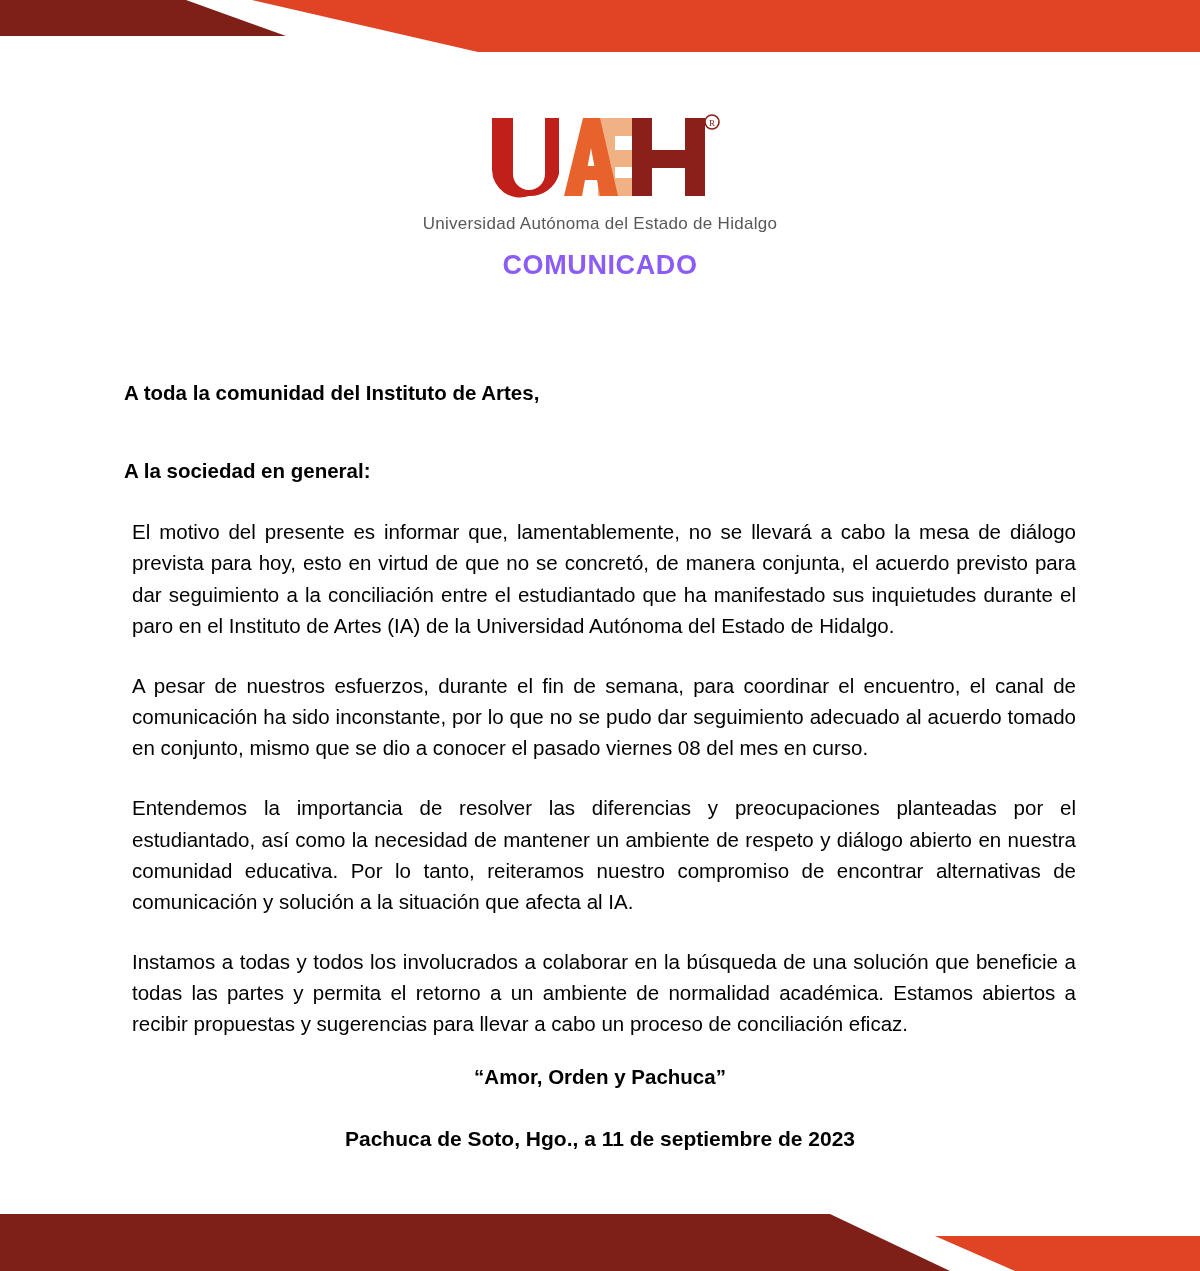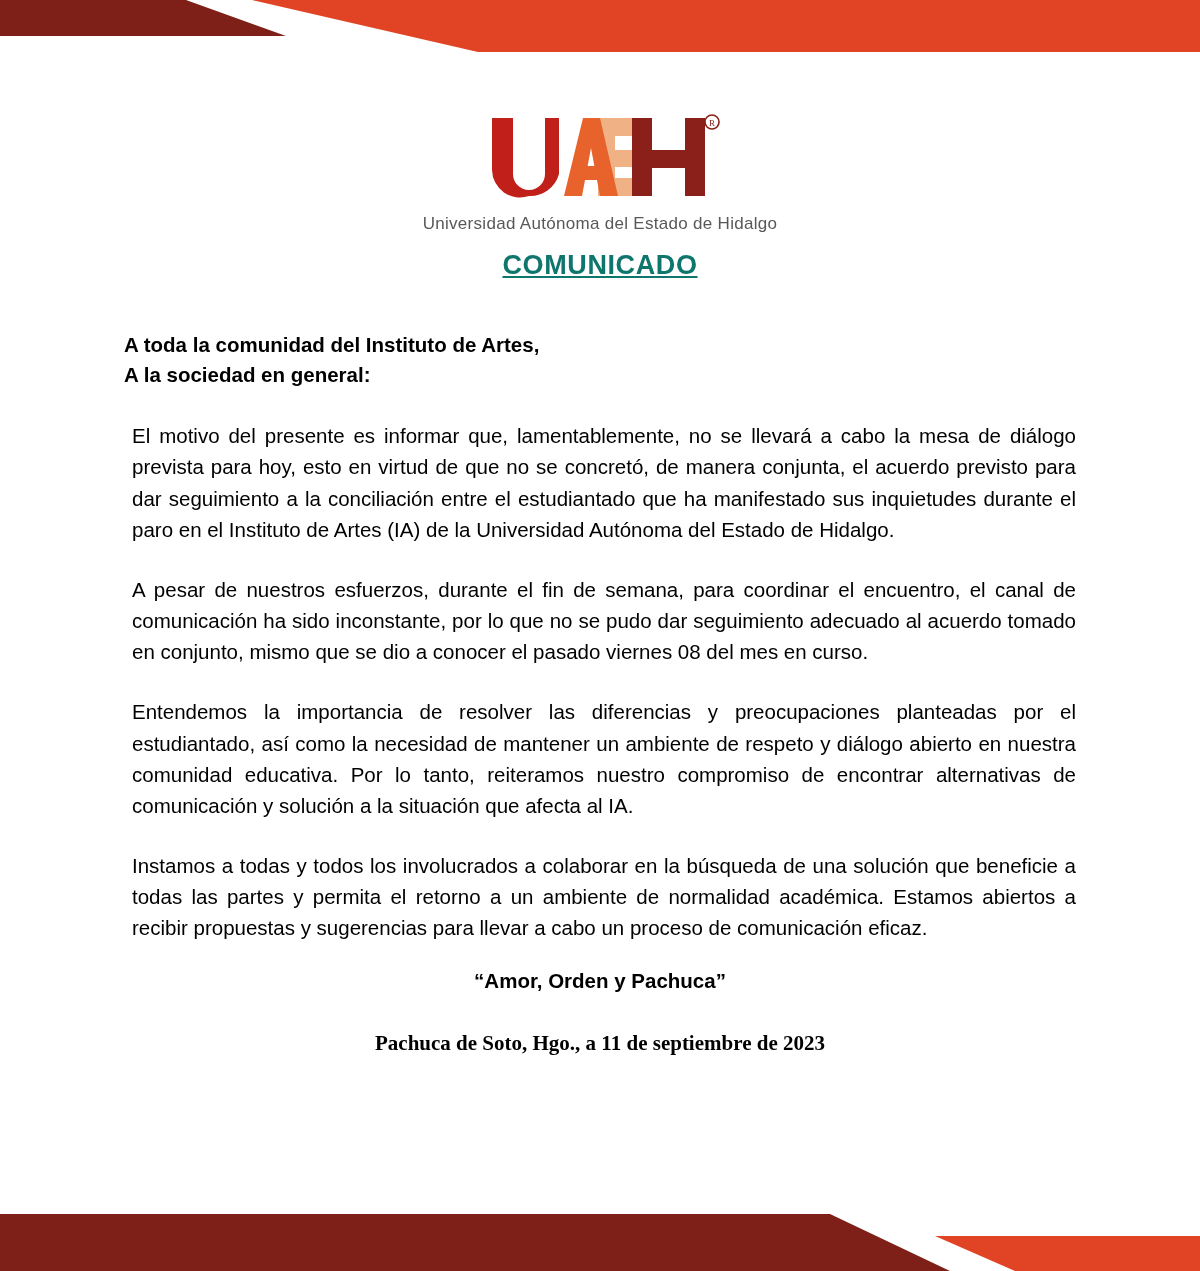--- a/index.html
+++ b/index.html
@@ -65,39 +65,39 @@
   
   .doc-title {
     position: absolute;
     top: 250px;
     left: 0;
     width: 1200px;
     text-align: center;
     font-size: 27px;
     font-weight: bold;
     letter-spacing: 0.6px;
-    color: #0f766e;
-    text-decoration: underline;
+    color: #8b5cf6;
   }
 
   
   .content {
     position: absolute;
     top: 330px;
     left: 124px;
     width: 952px;
   }
   .salutation {
     font-size: 20.5px;
     font-weight: bold;
     line-height: 1.47;
     margin: 0 0 30px 0;
   }
   .salutation .line {
     display: block;
+    margin-top: 48px;
   }
   p.para {
     font-size: 20.5px;
     line-height: 1.52;
     text-align: justify;
     text-justify: inter-word;
     margin: 0 0 29px 8px;
   }
   p.para.last-flow {
     margin-bottom: 26px;
@@ -110,21 +110,20 @@
   }
   p.centered-bold {
     font-size: 20.5px;
     font-weight: bold;
     text-align: center;
     margin: 0 0 38px 0;
   }
   p.centered-bold.date {
     font-size: 21px;
     margin-bottom: 0;
-    font-family: Liberation Serif, serif;
   }
 </style>
 </head>
 <body>
 
 <div class="page">
 
   <svg class="band-top" viewBox="0 0 1200 70" preserveAspectRatio="none" xmlns="http://www.w3.org/2000/svg">
     <polygon points="0,0 186,0 286,36 0,36" fill="#7E2017"></polygon>
     <polygon points="252,0 1200,0 1200,52 478,52" fill="#E04424"></polygon>
@@ -172,21 +171,21 @@
       <span class="line">A toda la comunidad del Instituto de Artes,</span>
       <span class="line">A la sociedad en general:</span>
     </div>
 
     <p class="para">El motivo del presente es informar que, lamentablemente, no se llevará a cabo la mesa de diálogo prevista para hoy, esto en virtud de que no se concretó, de manera conjunta, el acuerdo previsto para dar seguimiento a la conciliación entre el estudiantado que ha manifestado sus inquietudes durante el paro en el Instituto de Artes (IA) de la Universidad Autónoma del Estado de Hidalgo.</p>
 
     <p class="para">A pesar de nuestros esfuerzos, durante el fin de semana, para coordinar el encuentro, el canal de comunicación ha sido inconstante, por lo que no se pudo dar seguimiento adecuado al acuerdo tomado en conjunto, mismo que se dio a conocer el pasado viernes 08 del mes en curso.</p>
 
     <p class="para">Entendemos la importancia de resolver las diferencias y preocupaciones planteadas por el estudiantado, así como la necesidad de mantener un ambiente de respeto y diálogo abierto en nuestra comunidad educativa. Por lo tanto, reiteramos nuestro compromiso de encontrar alternativas de comunicación y solución a la situación que afecta al IA.</p>
 
-    <p class="para last-flow">Instamos a todas y todos los involucrados a colaborar en la búsqueda de una solución que beneficie a todas las partes y permita el retorno a un ambiente de normalidad académica. Estamos abiertos a recibir propuestas y sugerencias para llevar a cabo un proceso de comunicación eficaz.</p>
+    <p class="para last-flow">Instamos a todas y todos los involucrados a colaborar en la búsqueda de una solución que beneficie a todas las partes y permita el retorno a un ambiente de normalidad académica. Estamos abiertos a recibir propuestas y sugerencias para llevar a cabo un proceso de conciliación eficaz.</p>
 
 
     <p class="centered-bold">“Amor, Orden y Pachuca”</p>
 
     <p class="centered-bold date">Pachuca de Soto, Hgo., a 11 de septiembre de 2023</p>
   </div>
 
   <svg class="band-bottom" viewBox="0 0 1200 95" preserveAspectRatio="none" xmlns="http://www.w3.org/2000/svg">
     <polygon points="935,60 1200,60 1200,95 1015,95" fill="#E04424"></polygon>
     <polygon points="0,38 830,38 950,95 0,95" fill="#7E2017"></polygon>

